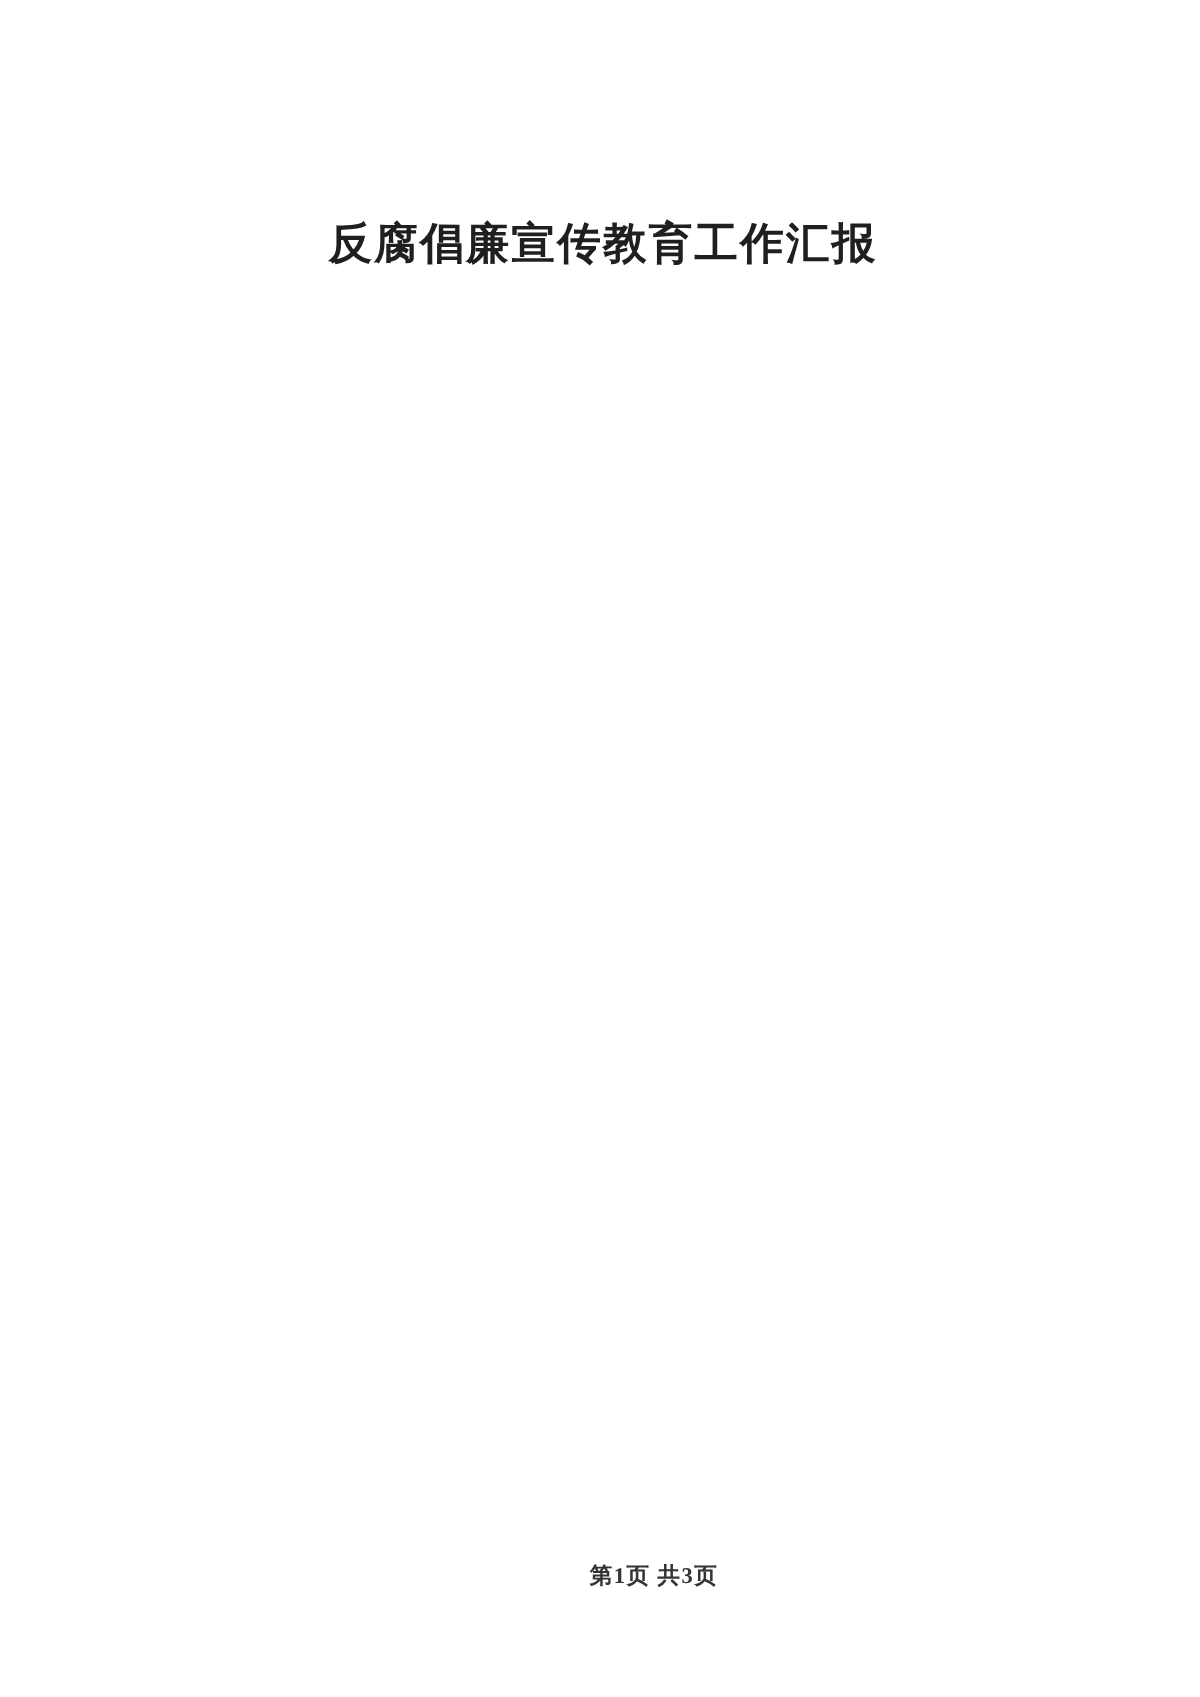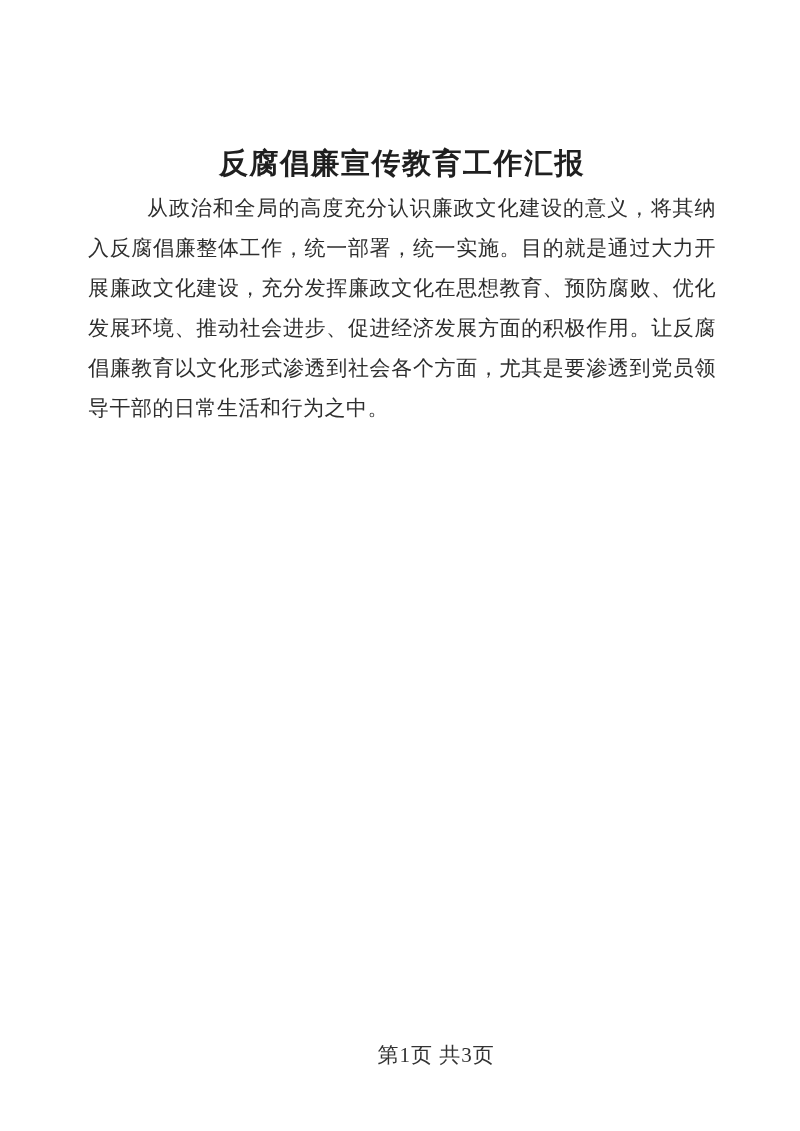--- a/index.html
+++ b/index.html
@@ -47,31 +47,31 @@
     color: #2e2e2e;
   }
   .doc-footer {
     position: absolute;
     top: 1041px;
     left: 88px;
     width: 628px;
     padding-left: 34px;
     box-sizing: content-box;
     text-align: center;
-    font-size: 21px;
+    font-size: 15px;
     letter-spacing: 1px;
     color: #333333;
+    font-weight: bold;
   }
 </style>
 </head>
 <body>
 
 <div class="page">
 
   <h1 class="doc-title">反腐倡廉宣传教育工作汇报</h1>
 
   <div class="doc-body">
-    <p>从政治和全局的高度充分认识廉政文化建设的意义，将其纳入反腐倡廉整体工作，统一部署，统一实施。目的就是通过大力开展廉政文化建设，充分发挥廉政文化在思想教育、预防腐败、优化发展环境、推动社会进步、促进经济发展方面的积极作用。让反腐倡廉教育以文化形式渗透到社会各个方面，尤其是要渗透到党员领导干部的日常生活和行为之中。</p>
   </div>
 
   <div class="doc-footer">第1页 共3页</div>
 
 </div>
 
 </body></html>

